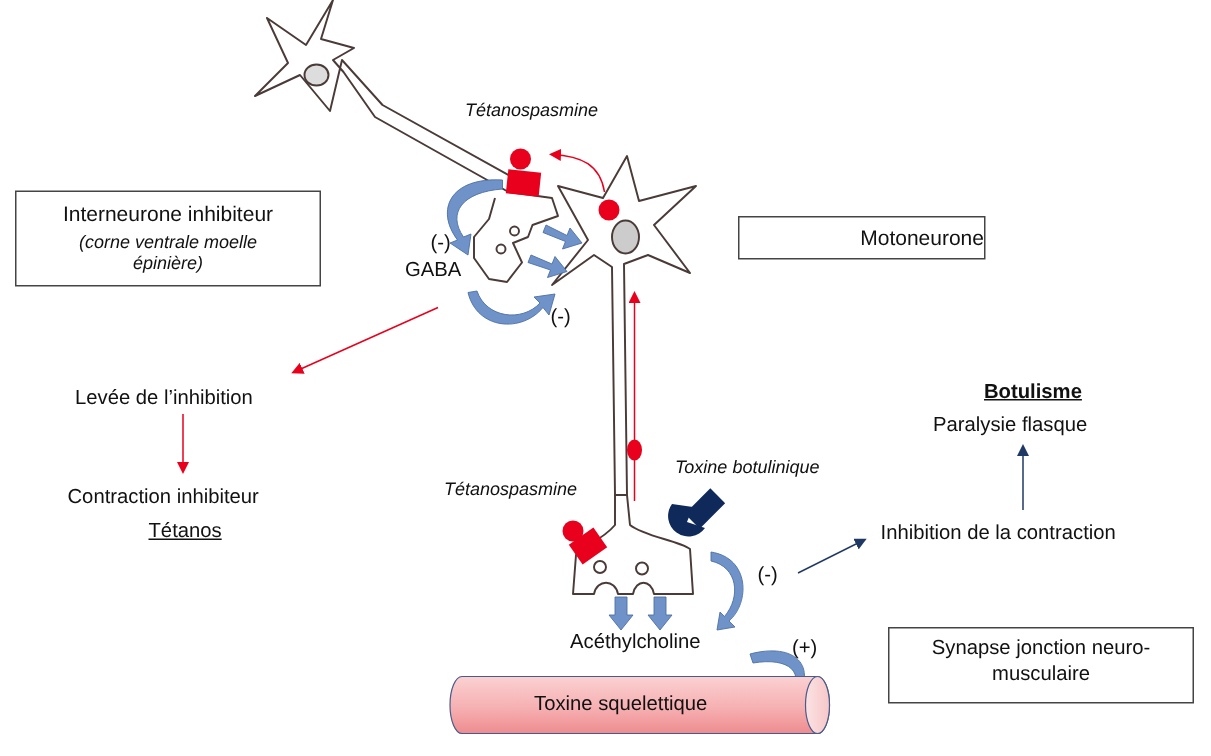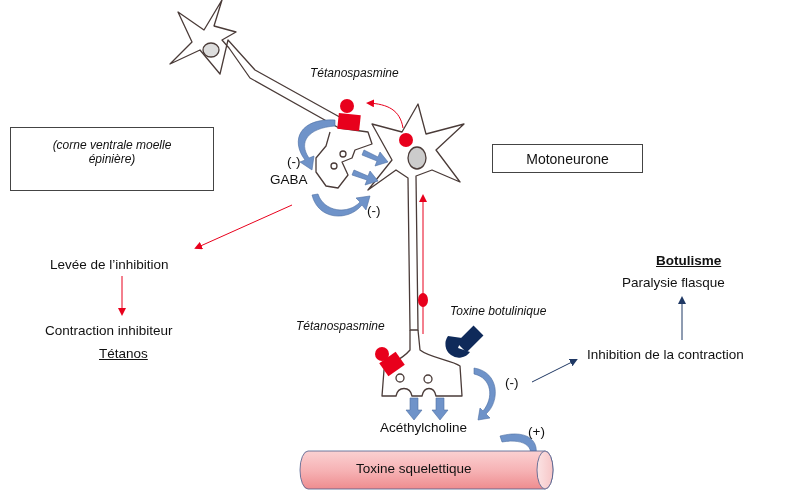--- a/index.html
+++ b/index.html
@@ -89,28 +89,33 @@
     <path d="M500,436 C530,428 546,444 530,468 L536,470 L522,478 L522,462 L526,466 C538,448 526,438 502,442 Z"></path>
   </g>
 
   <g>
     <path d="M308,451 L545,451 A8,19 0 0 1 545,489 L308,489 A8,19 0 0 1 308,451 Z" fill="url(#muscleGrad)" stroke="#4a5a8a" stroke-width="0.8"></path>
     <ellipse cx="545" cy="470" rx="8" ry="19" fill="url(#muscleEnd)" stroke="#4a5a8a" stroke-width="0.8"></ellipse>
   </g>
 </svg>
 
 <div class="box" style="left:10px;top:127px;width:204px;height:64px;padding-top:6px;">
+  <div style="font-size:14px;">Interneurone inhibiteur</div>
   <div class="ital" style="margin-top:4px;">(corne ventrale moelle</div>
   <div class="ital">épinière)</div>
 </div>
 
-<div class="box" style="left:492px;top:144px;width:151px;height:29px;line-height:27px;">
+<div class="box" style="left:492px;top:144px;width:165px;height:29px;line-height:27px;text-align:right;">
   <span style="font-size:14px;">Motoneurone</span>
 </div>
 
+<div class="box" style="left:592px;top:418px;width:204px;height:51px;padding-top:5px;">
+  <div style="font-size:13.5px;">Synapse jonction neuro-</div>
+  <div style="font-size:13.5px;margin-top:2px;">musculaire</div>
+</div>
 
 <div class="lbl ital" style="left:310px;top:66px;">Tétanospasmine</div>
 <div class="lbl ital" style="left:296px;top:319px;">Tétanospasmine</div>
 <div class="lbl ital" style="left:450px;top:304px;">Toxine botulinique</div>
 
 <div class="lbl" style="left:287px;top:154px;">(-)</div>
 <div class="lbl" style="left:270px;top:172px;">GABA</div>
 <div class="lbl" style="left:367px;top:203px;">(-)</div>
 <div class="lbl" style="left:505px;top:375px;">(-)</div>
 <div class="lbl" style="left:528px;top:424px;">(+)</div>

